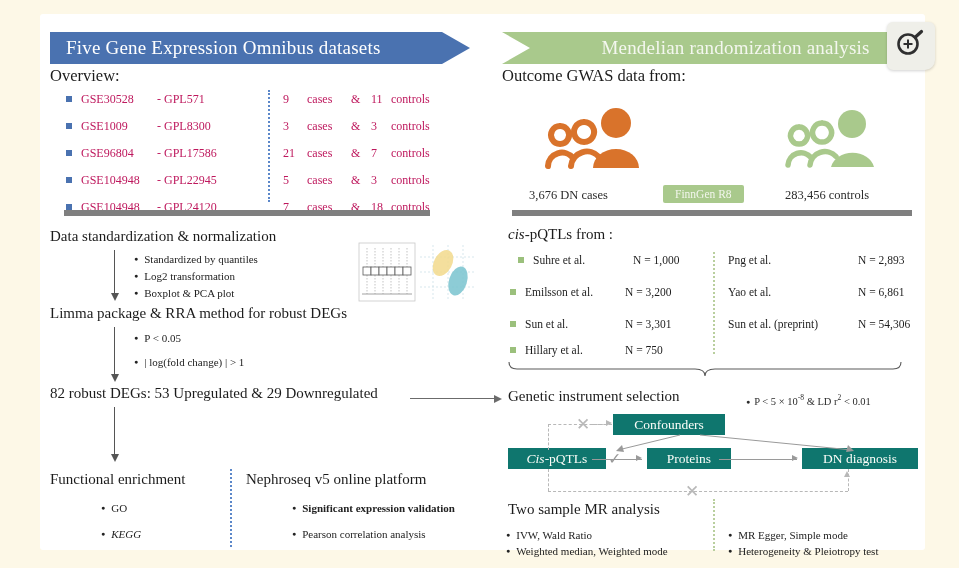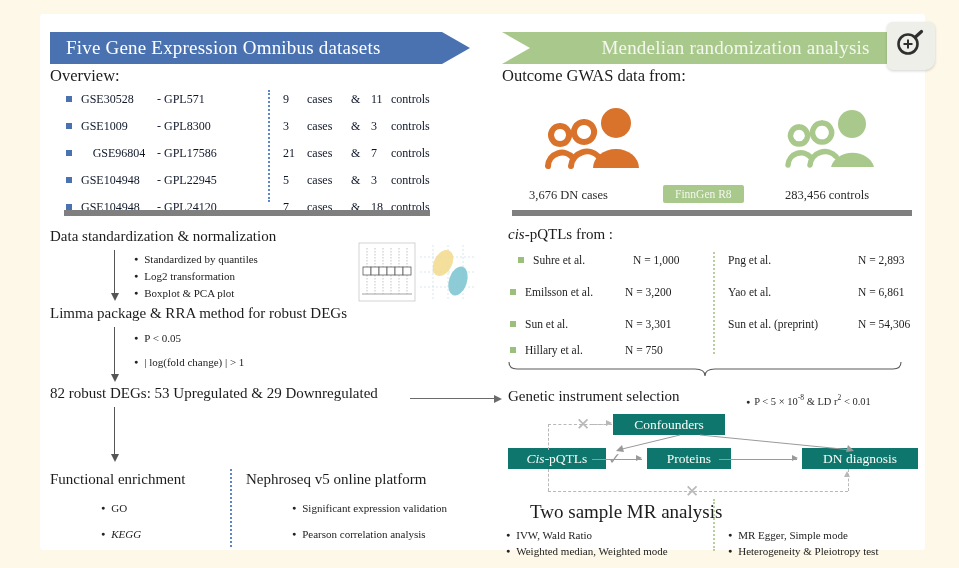--- a/index.html
+++ b/index.html
@@ -41,21 +41,21 @@
     box-shadow:0 1px 3px rgba(0,0,0,.18);
   }
   .zoom-badge svg{position:absolute;left:8px;top:7px;}
 
   
   .sec-title{position:absolute;font-size:16.5px;color:#1c1c1c;white-space:nowrap;}
   .small{font-size:11px;color:#2b2b2b;white-space:nowrap;}
   .tiny{font-size:10px;color:#2b2b2b;white-space:nowrap;}
 
   
-  .ds-row{position:absolute;font-size:12px;color:#0f172a;white-space:nowrap;}
+  .ds-row{position:absolute;font-size:12px;color:#be185d;white-space:nowrap;}
   .sq{display:inline-block;width:6px;height:6px;background:#4a72b0;
       vertical-align:middle;margin-right:9px;position:relative;top:-1px;}
   .sq.g{background:#9bc07c;}
   .dotdiv{position:absolute;border-left:2px dotted #6b8fc4;}
   .dotdiv.green{border-left-color:#b9cf9e;}
   .dotdiv.blue2{border-left-color:#5b87c9;}
 
   .grayline{position:absolute;height:6px;background:#7f7f7f;}
 
   
@@ -127,21 +127,21 @@
     <span style="display:inline-block;width:24px">9</span><span style="display:inline-block;width:44px">cases</span><span style="display:inline-block;width:20px">&amp;</span><span style="display:inline-block;width:20px">11</span><span>controls</span>
   </div>
 
   <div class="ds-row" style="left:26px;top:105px;">
     <span class="sq"></span><span style="display:inline-block;width:76px">GSE1009</span><span>- GPL8300</span>
   </div>
   <div class="ds-row" style="left:243px;top:105px;">
     <span style="display:inline-block;width:24px">3</span><span style="display:inline-block;width:44px">cases</span><span style="display:inline-block;width:20px">&amp;</span><span style="display:inline-block;width:20px">3</span><span>controls</span>
   </div>
 
-  <div class="ds-row" style="left:26px;top:132px;text-align:center;">
+  <div class="ds-row" style="left:26px;top:132px;">
     <span class="sq"></span><span style="display:inline-block;width:76px">GSE96804</span><span>- GPL17586</span>
   </div>
   <div class="ds-row" style="left:243px;top:132px;">
     <span style="display:inline-block;width:24px">21</span><span style="display:inline-block;width:44px">cases</span><span style="display:inline-block;width:20px">&amp;</span><span style="display:inline-block;width:20px">7</span><span>controls</span>
   </div>
 
   <div class="ds-row" style="left:26px;top:159px;">
     <span class="sq"></span><span style="display:inline-block;width:76px">GSE104948</span><span>- GPL22945</span>
   </div>
   <div class="ds-row" style="left:243px;top:159px;">
@@ -205,21 +205,21 @@
   <div class="harrow" style="left:370px;top:384px;width:85px;"></div>
   <div class="varrow" style="left:74px;top:393px;height:48px;"></div>
 
   <div class="sec-title" style="left:10px;top:457px;font-size:15px;">Functional enrichment</div>
   <div class="bullet" style="left:61px;top:488px;">GO</div>
   <div class="bullet" style="left:61px;top:514px;font-style:italic;">KEGG</div>
 
   <div class="dotdiv blue2" style="left:190px;top:455px;height:78px;"></div>
 
   <div class="sec-title" style="left:206px;top:457px;font-size:15px;">Nephroseq v5 online platform</div>
-  <div class="bullet" style="left:252px;top:488px;">Significant expression validation</div>
+  <div class="bullet" style="left:252px;top:488px;font-weight:bold;">Significant expression validation</div>
   <div class="bullet" style="left:252px;top:514px;">Pearson correlation analysis</div>
 
   <div class="sec-title" style="left:462px;top:52px;">Outcome GWAS data from:</div>
 
   <div class="people" style="left:500px;top:82px;">
     <svg width="110" height="75" viewBox="0 0 110 75">
       <g fill="none" stroke="#d9732b" stroke-width="6" stroke-linecap="round">
         <path d="M20 30 a9 9 0 1 0 0.1 0"></path>
         <path d="M8 70 a14 14 0 0 1 25 -8"></path>
         <path d="M44 26 a10 10 0 1 0 0.1 0"></path>
@@ -379,21 +379,21 @@
   <div class="dashline" style="left:552px;top:410px;width:20px;"></div>
   <div style="position:absolute;left:566px;top:406px;border-top:3px solid transparent;border-bottom:3px solid transparent;border-left:6px solid #b8b8b8;"></div>
   <div class="xmark" style="left:536px;top:402px;">✕</div>
 
   <div class="dashvert" style="left:508px;top:455px;height:22px;"></div>
   <div class="dashline" style="left:508px;top:477px;width:300px;"></div>
   <div class="dashvert" style="left:808px;top:455px;height:22px;"></div>
   <div style="position:absolute;left:804px;top:457px;border-left:3px solid transparent;border-right:3px solid transparent;border-bottom:6px solid #b8b8b8;"></div>
   <div class="xmark" style="left:645px;top:469px;">✕</div>
 
-  <div class="sec-title" style="left:468px;top:487px;font-size:19px;margin-left:22px;">Two sample MR analysis</div>
+  <div class="sec-title" style="left:468px;top:487px;font-size:15px;">Two sample MR analysis</div>
   <div class="dotdiv green" style="left:673px;top:485px;height:52px;"></div>
 
   <div class="bullet" style="left:466px;top:515px;font-size:11px;">IVW, Wald Ratio</div>
   <div class="bullet" style="left:466px;top:531px;font-size:11px;">Weighted median, Weighted mode</div>
   <div class="bullet" style="left:688px;top:515px;font-size:11px;">MR Egger, Simple mode</div>
   <div class="bullet" style="left:688px;top:531px;font-size:11px;">Heterogeneity &amp; Pleiotropy test</div>
 
 </div>
 
 </body></html>

